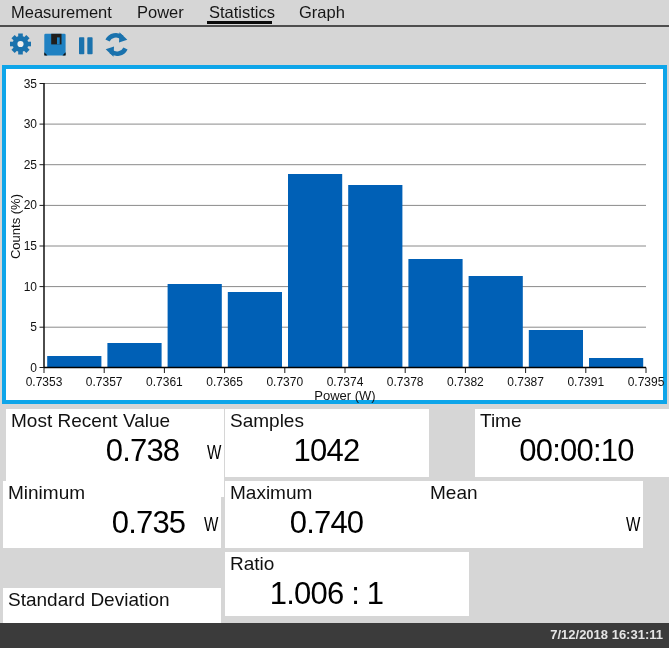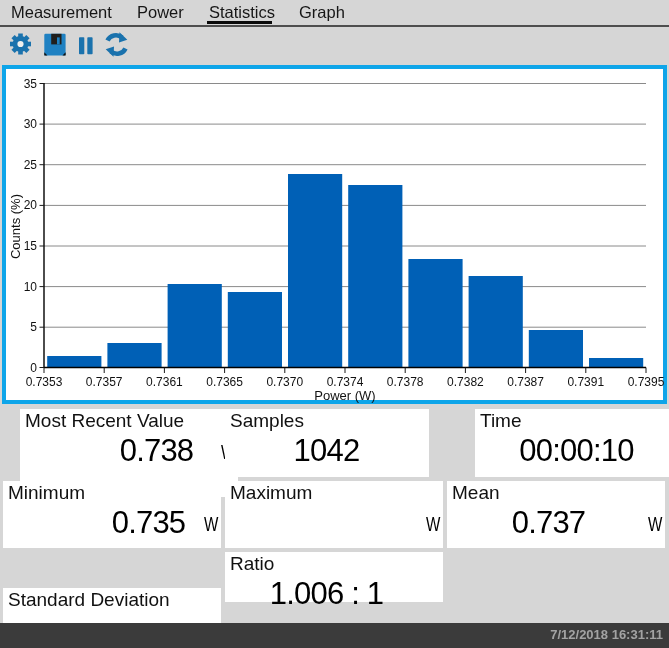--- a/index.html
+++ b/index.html
@@ -129,51 +129,51 @@
     <text x="459.4" y="317">0.7382</text>
     <text x="519.6" y="317">0.7387</text>
     <text x="579.8" y="317">0.7391</text>
     <text x="640.0" y="317">0.7395</text>
   </g>
   <text x="339" y="331" font-size="13" fill="#111" text-anchor="middle" font-family="Liberation Sans, sans-serif">Power (W)</text>
   <text x="13.5" y="157.5" font-size="13" fill="#111" text-anchor="middle" font-family="Liberation Sans, sans-serif" transform="rotate(-90 13.5 157.5)">Counts (%)</text>
 </svg>
 </div>
 
-<div class="cell" style="left:20px;top:409px;width:218px;height:88px;">
+<div class="cell" style="left:6px;top:409px;width:218px;height:88px;">
   <div class="clabel">Most Recent Value</div>
   <div class="cval" style="width:203px;padding-left:35px;">0.738</div>
   <div class="cw" style="right:3px;">W</div>
 </div>
 <div class="cell" style="left:225px;top:409px;width:204px;height:68px;">
   <div class="clabel">Samples</div>
   <div class="cval" style="width:203px;">1042</div>
 </div>
 <div class="cell" style="left:447px;top:409px;width:218px;height:68px;margin-left:28px;">
   <div class="clabel">Time</div>
   <div class="cval" style="width:203px;">00:00:10</div>
 </div>
 
 <div class="cell" style="left:3px;top:481px;width:218px;height:67px;">
   <div class="clabel">Minimum</div>
   <div class="cval" style="width:203px;margin-left:44px;">0.735</div>
   <div class="cw" style="right:3px;">W</div>
 </div>
 <div class="cell" style="left:225px;top:481px;width:218px;height:67px;">
   <div class="clabel">Maximum</div>
+  <div class="cval" style="width:203px;">0.740</div>
   <div class="cw" style="right:3px;">W</div>
 </div>
-<div class="cell" style="left:447px;top:481px;width:218px;height:67px;">
+<div class="cell" style="left:425px;top:481px;width:218px;height:67px;">
   <div class="clabel">Mean</div>
-  <div class="cval" style="width:203px;">0.737</div>
   <div class="cw" style="right:3px;">W</div>
 </div>
 
 <div class="cell" style="left:3px;top:552px;width:218px;height:72px;margin-top:36px;">
   <div class="clabel">Standard Deviation</div>
   <div class="cw" style="right:3px;">W</div>
 </div>
-<div class="cell" style="left:225px;top:552px;width:218px;height:50px;">
+<div class="cell" style="left:225px;top:552px;width:218px;height:64px;padding-left:26px;">
   <div class="clabel">Ratio</div>
   <div class="cval" style="width:203px;">1.006 : 1</div>
 </div>
 
-<div class="abs" style="left:0;top:623px;width:669px;height:25px;background:#3b3b3b;color:#a3a3a3;font-size:13px;font-weight:bold;text-align:right;line-height:23px;box-sizing:border-box;padding-right:6px;">7/12/2018 16:31:11</div>
+<div class="abs" style="left:0;top:623px;width:669px;height:25px;background:#3b3b3b;color:#e5e5e5;font-size:13px;font-weight:bold;text-align:right;line-height:23px;box-sizing:border-box;padding-right:6px;">7/12/2018 16:31:11</div>
 
 </body></html>

